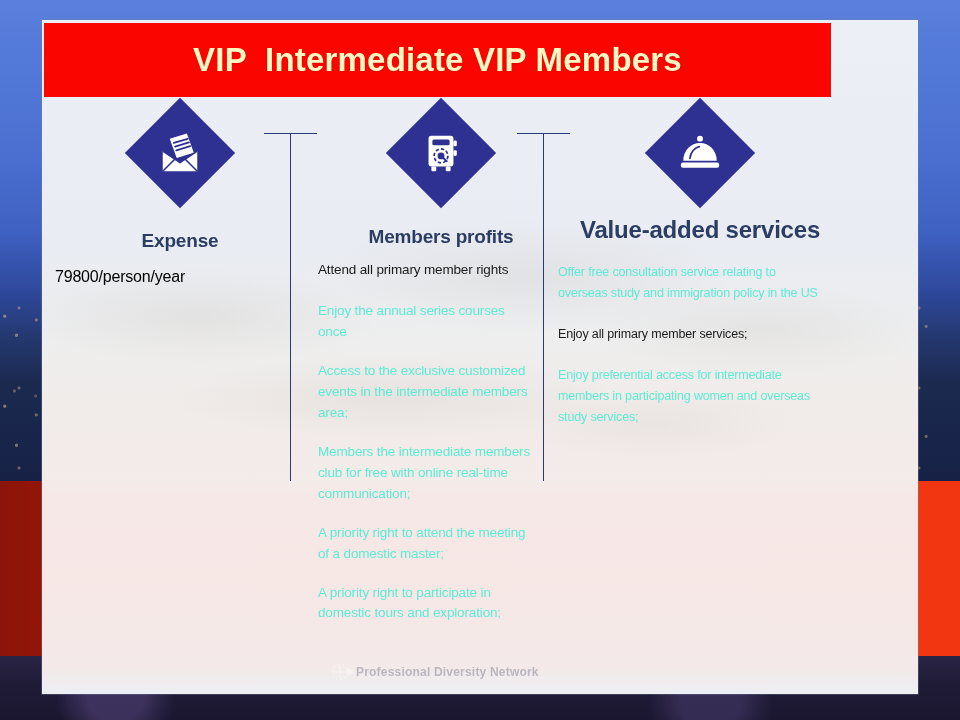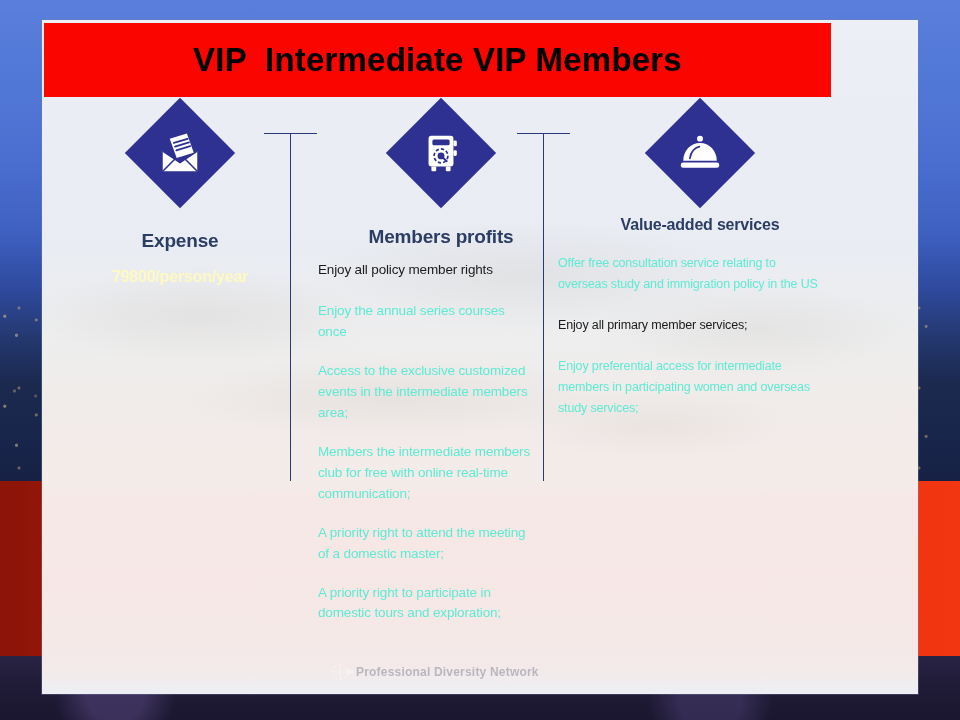--- a/index.html
+++ b/index.html
@@ -138,21 +138,21 @@
     top: 23px;
     width: 787px;
     height: 74px;
     background: #fb0500;
     display: flex;
     align-items: center;
     justify-content: center;
   }
 
   #title-text {
-    color: #000000;
+    color: #fef9c3;
     font-size: 33px;
     font-weight: bold;
     letter-spacing: 0.2px;
     white-space: pre;
     text-shadow: 0 1px 1px rgba(130,0,0,0.25);
   }
 
   
   .column { position: absolute; top: 100px; }
 
@@ -191,29 +191,28 @@
     color: #2b3d63;
     font-size: 19px;
     font-weight: bold;
     line-height: 1.18;
     margin-top: 14px;
     letter-spacing: -0.2px;
   }
 
   #col-0 .col-title { margin-top: 24px; }
   #col-1 .col-title { margin-top: 20px; }
-  #col-2 .col-title { margin-top: 10px; font-size: 16px; }
+  #col-2 .col-title { margin-top: 10px; font-size: 24px; }
 
   .price {
-    text-align: center;
-    color: #fef9c3;
+    text-align: left;
+    color: #000000;
     font-size: 16px;
     margin-top: 16px;
     letter-spacing: -0.2px;
-    font-weight: bold;
   }
 
   
   .benefits { margin-top: 14px; }
 
   .benefit {
     font-size: 13.5px;
     line-height: 1.55;
     margin-bottom: 18px;
     letter-spacing: -0.15px;
@@ -327,21 +326,21 @@
           <circle cx="24" cy="27" r="7.2" fill="none" stroke="#2e3192" stroke-width="1.8" stroke-dasharray="3.4 2.2"></circle>
           <circle cx="24" cy="27" r="3.6" fill="#2e3192"></circle>
           <line x1="24" y1="27" x2="30" y2="32.5" stroke="#2e3192" stroke-width="2.1" stroke-linecap="round"></line>
           <rect x="14" y="38" width="5" height="5" rx="1" fill="#ffffff"></rect>
           <rect x="29" y="38" width="5" height="5" rx="1" fill="#ffffff"></rect>
         </svg>
       </div>
     </div>
     <div class="col-title">Members profits</div>
     <div class="benefits">
-      <div class="benefit first">Enjoy all policy member rights</div>
+      <div class="benefit first">Attend all primary member rights</div>
       <div class="benefit red">Enjoy the annual series courses once</div>
       <div class="benefit red">Access to the exclusive customized events in the intermediate members area;</div>
       <div class="benefit red">Members the intermediate members club for free with online real-time communication;</div>
       <div class="benefit red">A priority right to attend the meeting of a domestic master;</div>
       <div class="benefit red">A priority right to participate in domestic tours and exploration;</div>
     </div>
   </div>
 
   <div class="column" id="col-2">
     <div class="diamond-wrap">

